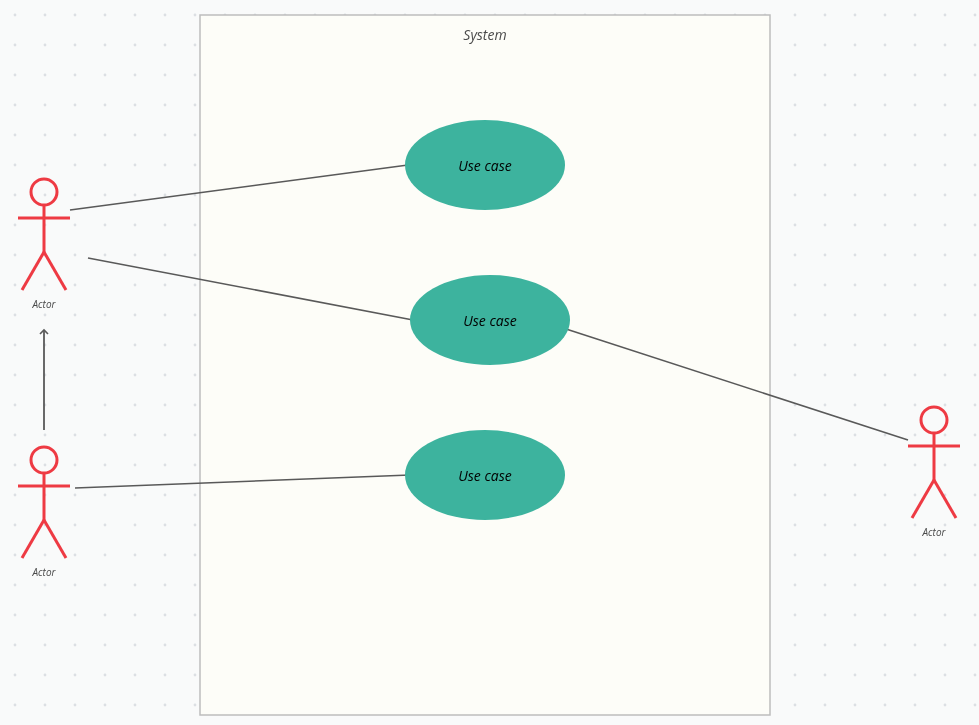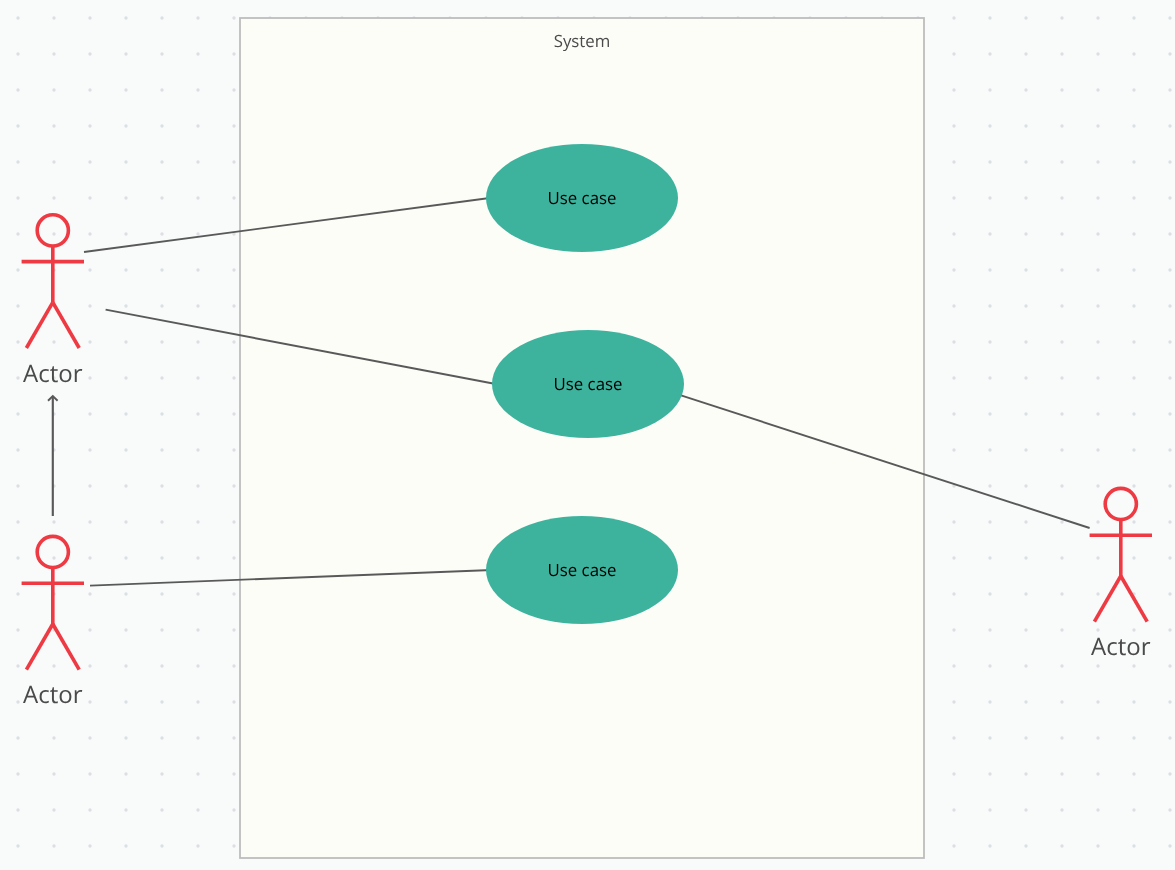--- a/index.html
+++ b/index.html
@@ -8,29 +8,30 @@
     width: 979px;
     height: 725px;
     overflow: hidden;
     font-family: "Open Sans", "Segoe UI", "Helvetica Neue", Arial, sans-serif;
     background: #f9fafa;
   }
   .canvas {
     position: relative;
     width: 979px;
     height: 553px;
+    font-style: italic;
   }
   svg.diagram {
     position: absolute;
     left: 0;
     top: 0;
   }
   .text-label {
     position: absolute;
-    font-size: 20px;
+    font-size: 10px;
     color: #4a4a4a;
     text-align: center;
     pointer-events: none;
   }
   .usecase-label {
     position: absolute;
     font-size: 14px;
     color: #000000;
     text-align: center;
     pointer-events: none;

